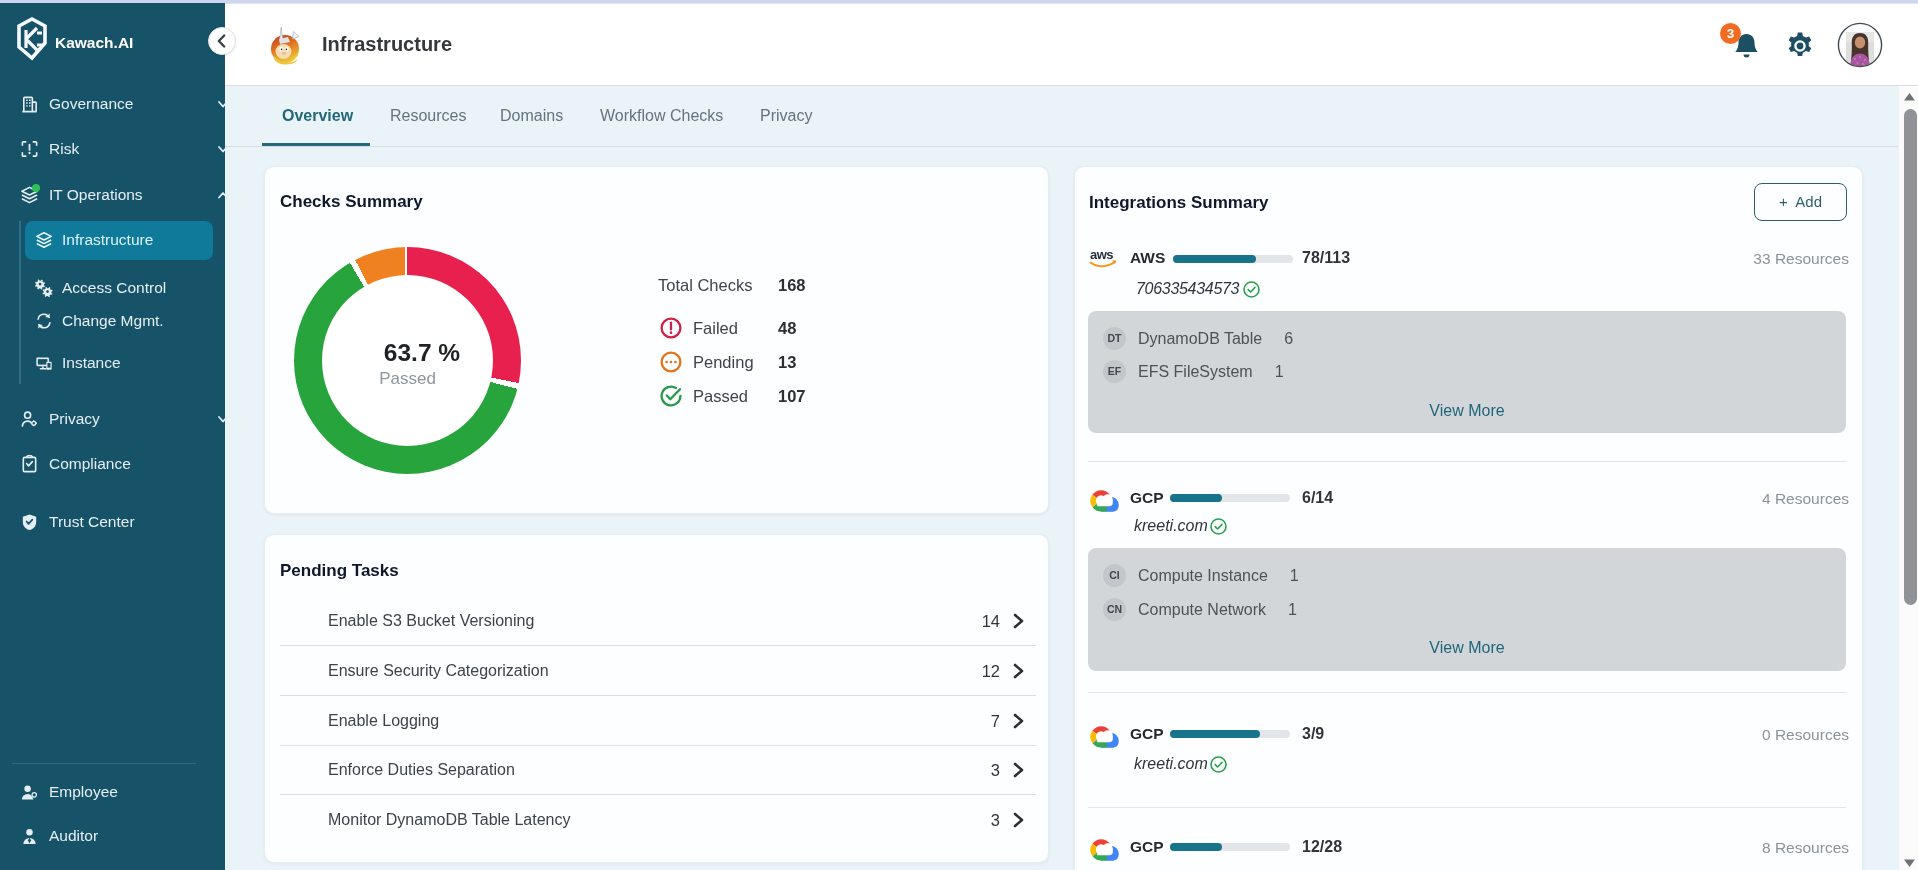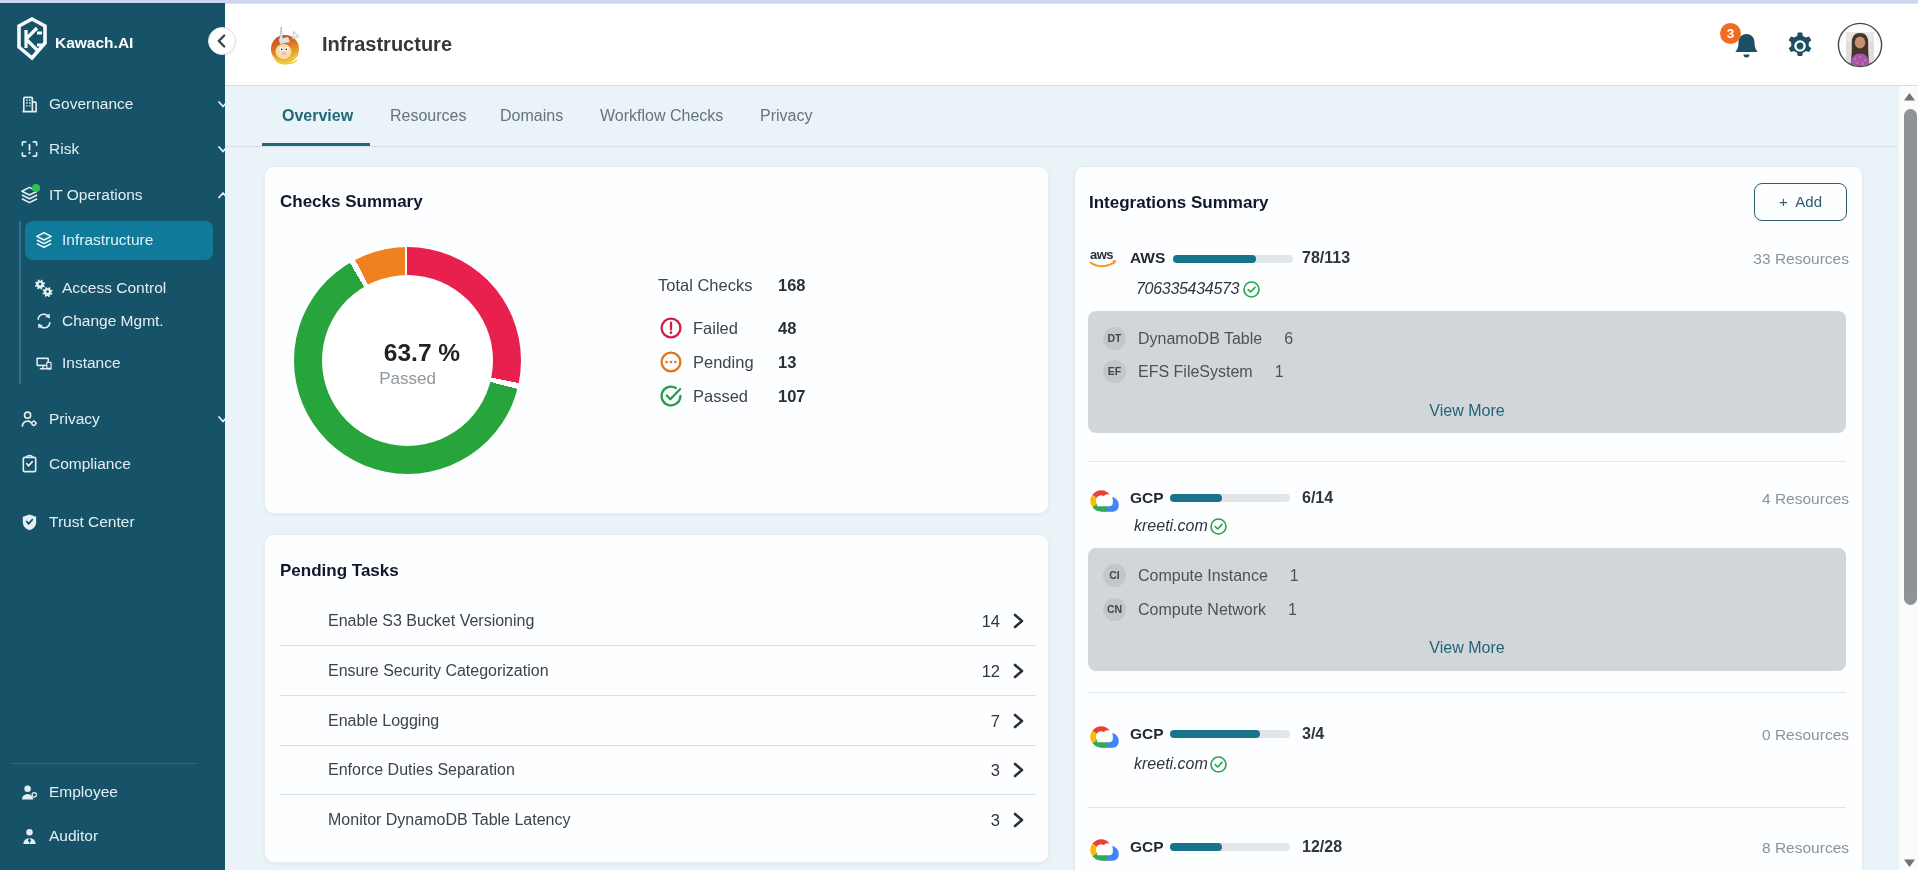--- a/index.html
+++ b/index.html
@@ -385,21 +385,21 @@
   <rect x="14.3" y="23.2" width="13" height="5.8" fill="#4285f4"></rect>
   <rect x="14.3" y="23.2" width="6" height="5.8" fill="#34a853"></rect>
   <circle cx="14.5" cy="17.5" r="5.3" fill="#fff"></circle>
   <circle cx="21.5" cy="16" r="4.9" fill="#fff"></circle>
   <path d="M10.5 16.5 H26.6 V20 A3.4 3.4 0 0 1 23.2 23.4 H10.5 Z" fill="#fff"></path>
 </svg>
 <div class="iname" style="top:725px;">GCP</div>
 <div class="ibar" style="left:1170px;top:730px;">
     <div style="width:90px;"></div>
   </div>
-<div class="ifrac" style="top:725px;">3/4</div>
+<div class="ifrac" style="top:725px;">3/9</div>
 <div class="ires" style="top:726px;">0 Resources</div>
 <div class="iacct" style="left:1134px;top:755px;">kreeti.com</div>
 <svg class="abs" style="left:1210px;top:756px;" width="17" height="17" viewBox="0 0 17 17">
     <circle cx="8.5" cy="8.5" r="7.5" fill="none" stroke="#2aa14c" stroke-width="1.6"></circle>
     <path d="M5.2 8.6 L7.6 11 L12 6.4" fill="none" stroke="#2aa14c" stroke-width="1.6" stroke-linecap="round" stroke-linejoin="round"></path>
   </svg>
 <div class="idivider" style="top:807px;"></div>
 
 <svg class="abs gcplogo" style="left:1087px;top:832px;" width="33" height="30" viewBox="0 0 34 30">
   <path d="M5.49,11.69 A11,11 0 0 1 23.72,12.01 L18.69,15.28 A5,5 0 0 0 10.40,15.13 Z" fill="#ea4335"></path>

